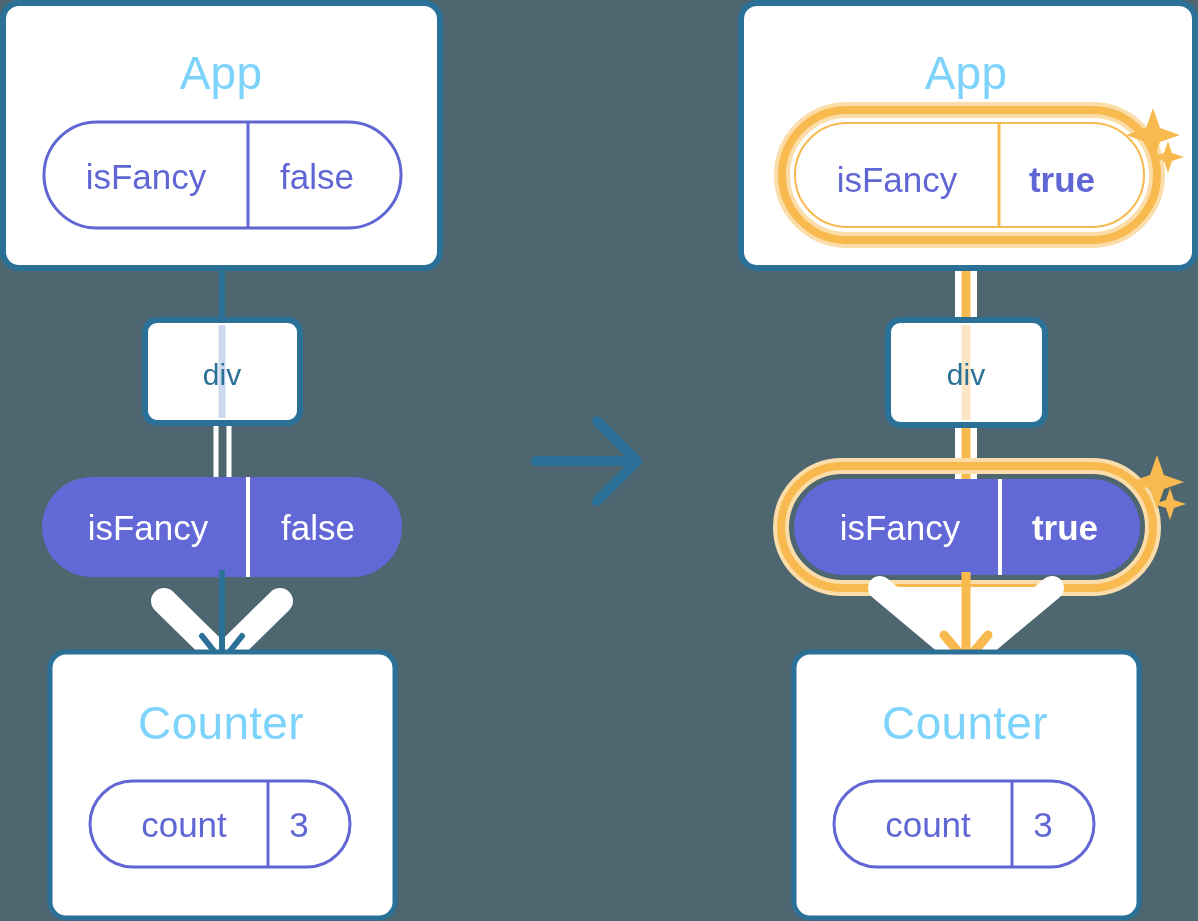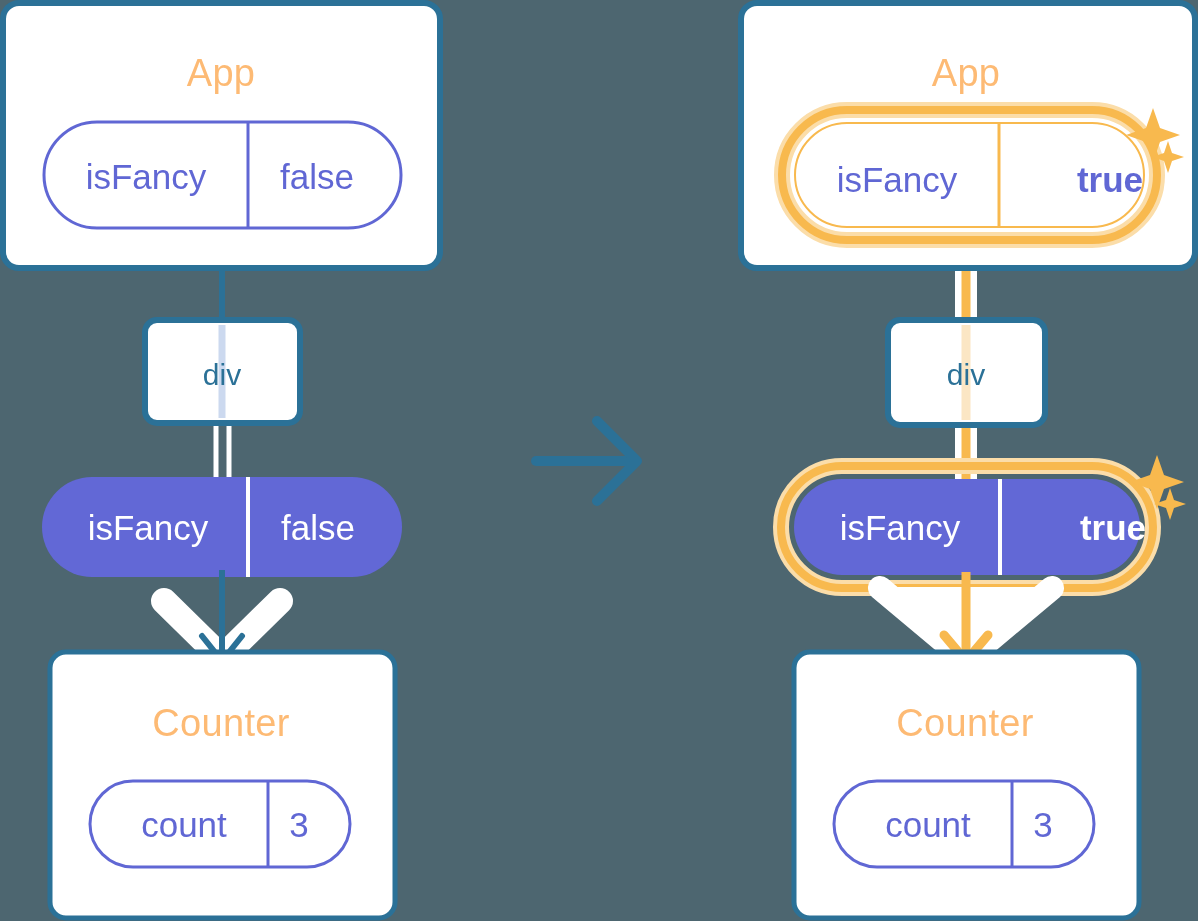--- a/index.html
+++ b/index.html
@@ -21,37 +21,37 @@
     top: 0;
     width: 1198px;
     height: 921px;
   }
   .txt {
     position: absolute;
     white-space: nowrap;
     pointer-events: none;
   }
   .title-txt {
-    color: #fdba74;
-    font-size: 38px;
+    color: #7dd3fc;
+    font-size: 46px;
     letter-spacing: 0.3px;
   }
   .div-txt {
     color: #2b7197;
     font-size: 30px;
   }
   .pill-txt-blue {
     color: #6067d4;
     font-size: 35px;
   }
   .pill-txt-white {
     color: #ffffff;
     font-size: 35px;
   }
-  .bold { font-weight: bold; margin-left: 48px; }
+  .bold { font-weight: bold; }
   .ctr { transform: translate(-50%, -50%); }
 </style>
 </head>
 <body>
 
 <div id="stage">
 
   <svg class="layer" viewBox="0 0 1198 921">
     <defs>
       <clipPath id="clipDivL">

